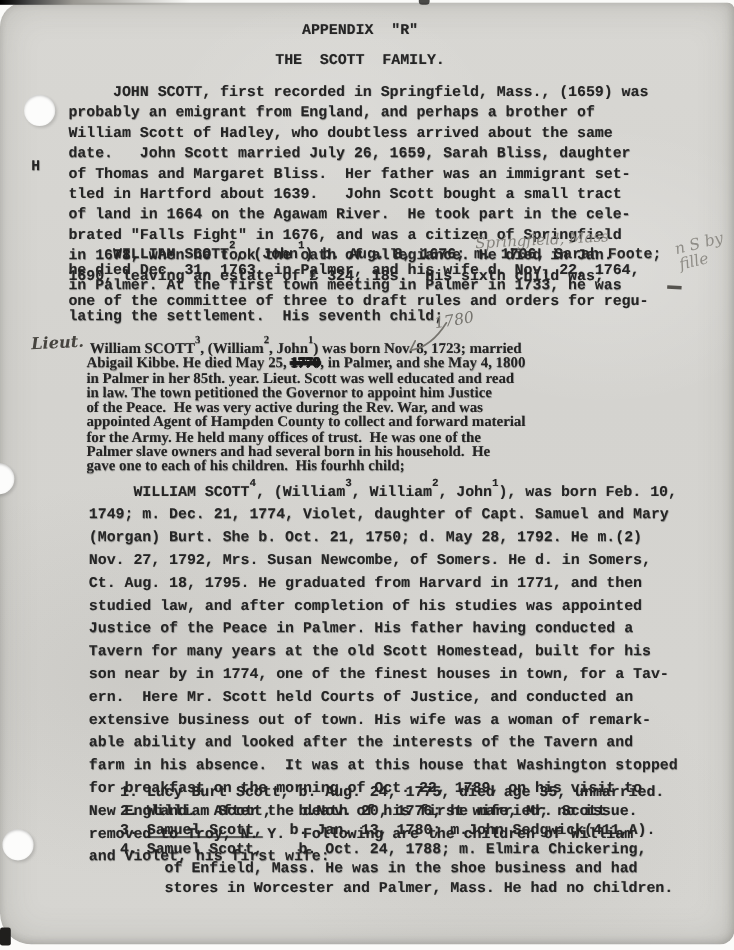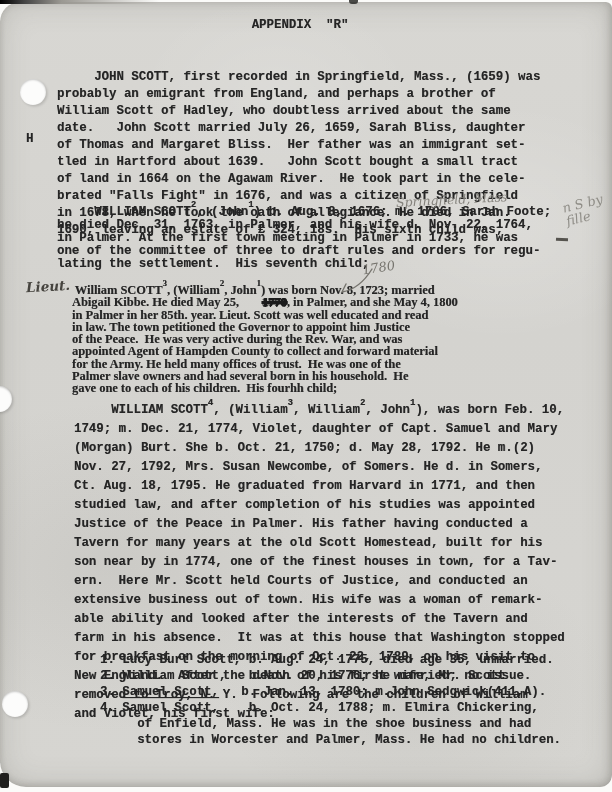--- a/index.html
+++ b/index.html
@@ -22,21 +22,21 @@
   .corner-mark{position:absolute;left:0;bottom:4px;width:9px;height:15px;background:#201f1d;border-radius:2px;z-index:4;}
   .hole{position:absolute;width:26px;height:26px;border-radius:50%;background:#fcfcfb;
     box-shadow: inset 0 1px 2px rgba(0,0,0,.20), 1.5px 1.5px 2.5px rgba(0,0,0,.14);z-index:3;}
   .hole1{left:20px;top:77px;}
   .hole2{left:-14px;top:384px;}
   .hole3{left:2px;top:689px;}
   .typed{position:absolute;color:#252525;font-weight:700;font-size:12.4px;white-space:pre;
     text-shadow:0.3px 0.3px 0.6px rgba(25,25,25,.45);z-index:2;}
   .typed sup{font-size:9px;position:relative;top:-3.5px;}
   .typed s{text-decoration:line-through;text-decoration-thickness:2.5px;color:#1b1b1b;
-    text-shadow:0.9px 0 0 #1b1b1b,-0.6px 0 0 #1b1b1b,0 0.5px 0 #1b1b1b;margin-left:20px;}
+    text-shadow:0.9px 0 0 #1b1b1b,-0.6px 0 0 #1b1b1b,0 0.5px 0 #1b1b1b;}
   .typed u{text-decoration:underline;text-decoration-thickness:1.4px;text-underline-offset:2px;}
   .heading{left:57px;width:486px;text-align:center;}
   .h1{top:16px;}
   .h2{top:41px;}
   .margin-letter{left:26px;top:130px;}
   .hand{position:absolute;font-family:"DejaVu Serif","Liberation Serif",serif;font-style:italic;z-index:2;white-space:pre;}
   .hw-springfield{left:396px;top:190px;font-size:12.5px;color:#85837d;transform:rotate(-3deg);}
   .hw-pencil1{left:562px;top:194px;font-size:13px;color:#8f8d87;transform:rotate(-14deg);}
   .hw-pencil2{left:566px;top:209px;font-size:13px;color:#8f8d87;transform:rotate(-14deg);}
   .hw-dash{position:absolute;left:556px;top:236px;width:12px;height:3px;background:#55534e;transform:rotate(3deg);z-index:2;}
@@ -49,20 +49,21 @@
 
 <div class="stage">
   <div class="edge-top"></div>
   <div class="notch"></div>
   <div class="paper">
     <div class="hole hole1"></div>
     <div class="hole hole2"></div>
     <div class="hole hole3"></div>
 
     <div class="typed heading h1">APPENDIX  "R"</div>
+    <div class="typed heading h2">THE  SCOTT  FAMILY.</div>
     <div class="typed margin-letter">H</div>
 
     <div id="text-layer">
         <div class="typed" style="top: 67px; left: 57px; line-height: 17px;">     JOHN SCOTT, first recorded in Springfield, Mass., (1659) was
 probably an emigrant from England, and perhaps a brother of
 William Scott of Hadley, who doubtless arrived about the same
 date.   John Scott married July 26, 1659, Sarah Bliss, daughter
 of Thomas and Margaret Bliss.  Her father was an immigrant set-
 tled in Hartford about 1639.   John Scott bought a small tract
 of land in 1664 on the Agawam River.  He took part in the cele-

